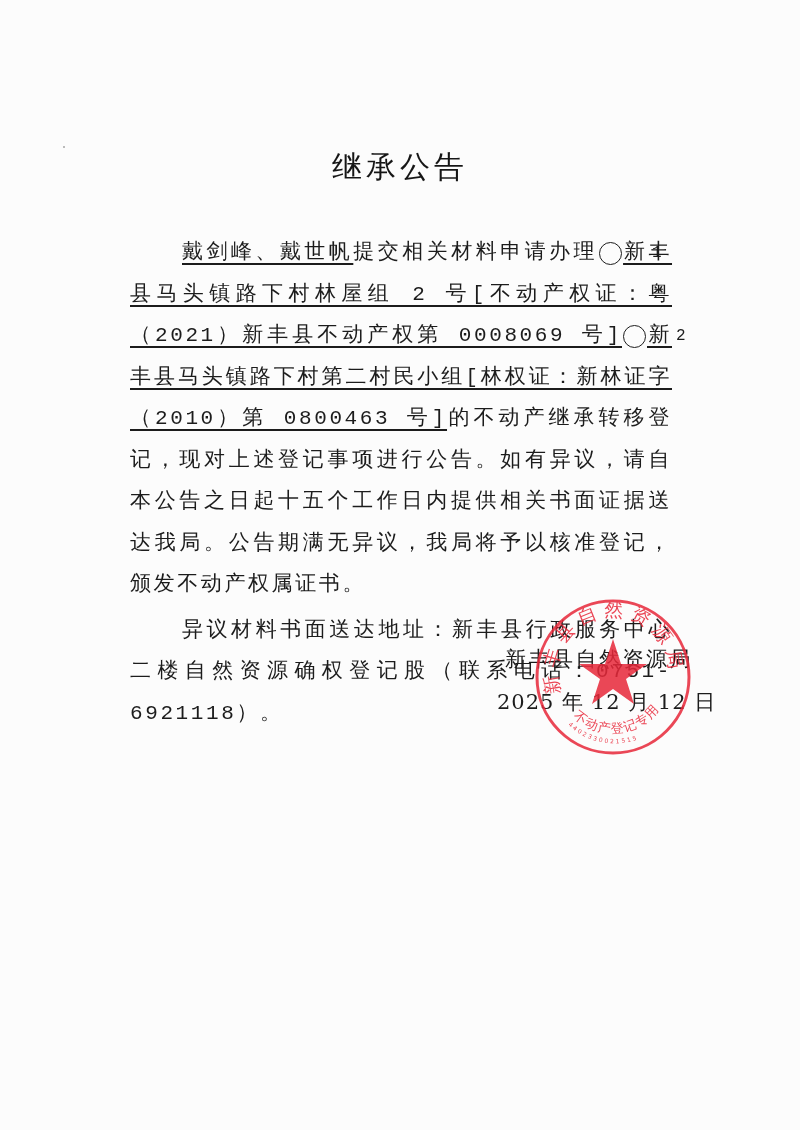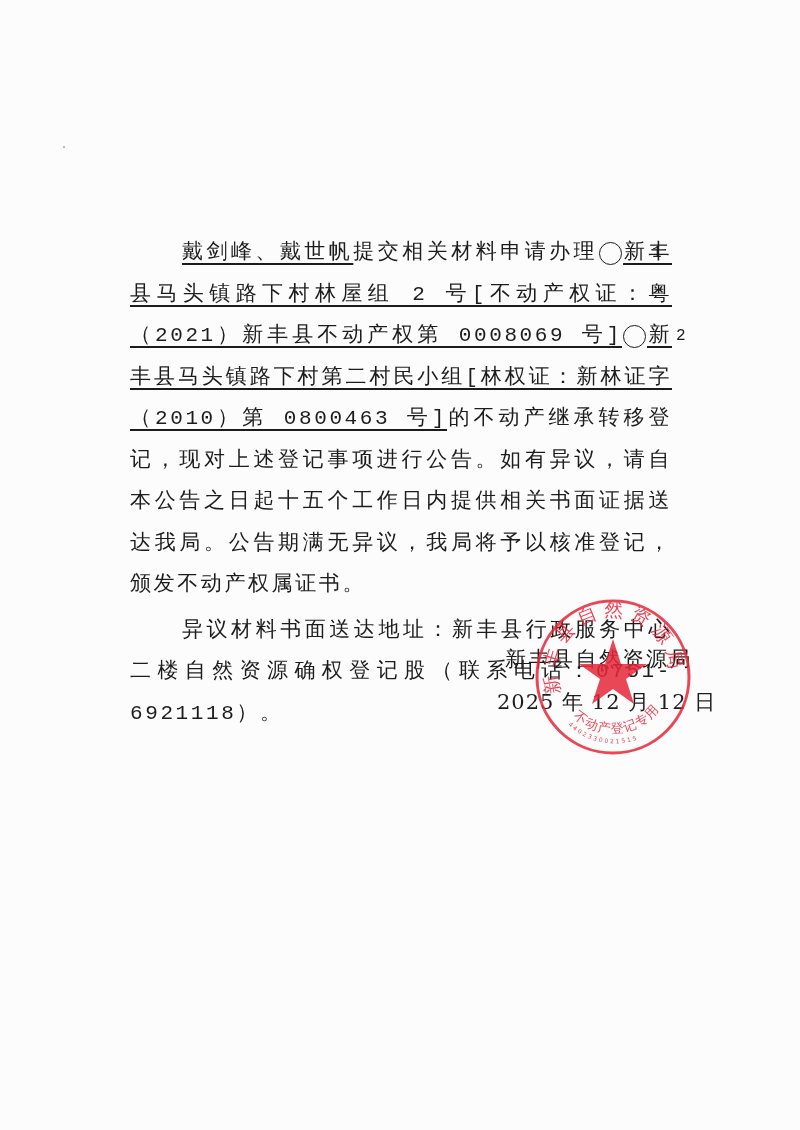--- a/index.html
+++ b/index.html
@@ -46,20 +46,21 @@
     z-index: 3; opacity: 0.85;
   }
   .speck { position: absolute; left: 63px; top: 146px; width: 2px; height: 2px; background: #bbb; }
 </style>
 </head>
 <body>
 
 <div class="page">
   <div class="speck"></div>
 
+  <div class="title">继承公告</div>
 
   <div class="body">
     <p><span class="u">戴剑峰、戴世帆</span><span>提交相关材料申请办理</span><span class="u"><span class="circ">1</span><span>新丰县马头镇路下村林屋组 2 号[不动产权证：粤（2021）新丰县不动产权第 0008069 号]</span><span class="circ">2</span><span>新丰县马头镇路下村第二村民小组[林权证：新林证字（2010）第 0800463 号]</span></span><span>的不动产继承转移登记，现对上述登记事项进行公告。如有异议，请自本公告之日起十五个工作日内提供相关书面证据送达我局。公告期满无异议，我局将予以核准登记，颁发不动产权属证书。</span></p>
     <p>异议材料书面送达地址：新丰县行政服务中心二楼自然资源确权登记股（联系电话：0751-6921118）。</p>
   </div>
 
   <div class="sign org">新丰县自然资源局</div>
   <div class="sign date">2025 年 12 月 12 日</div>
 
   <svg class="stamp" viewBox="0 0 160 160">

